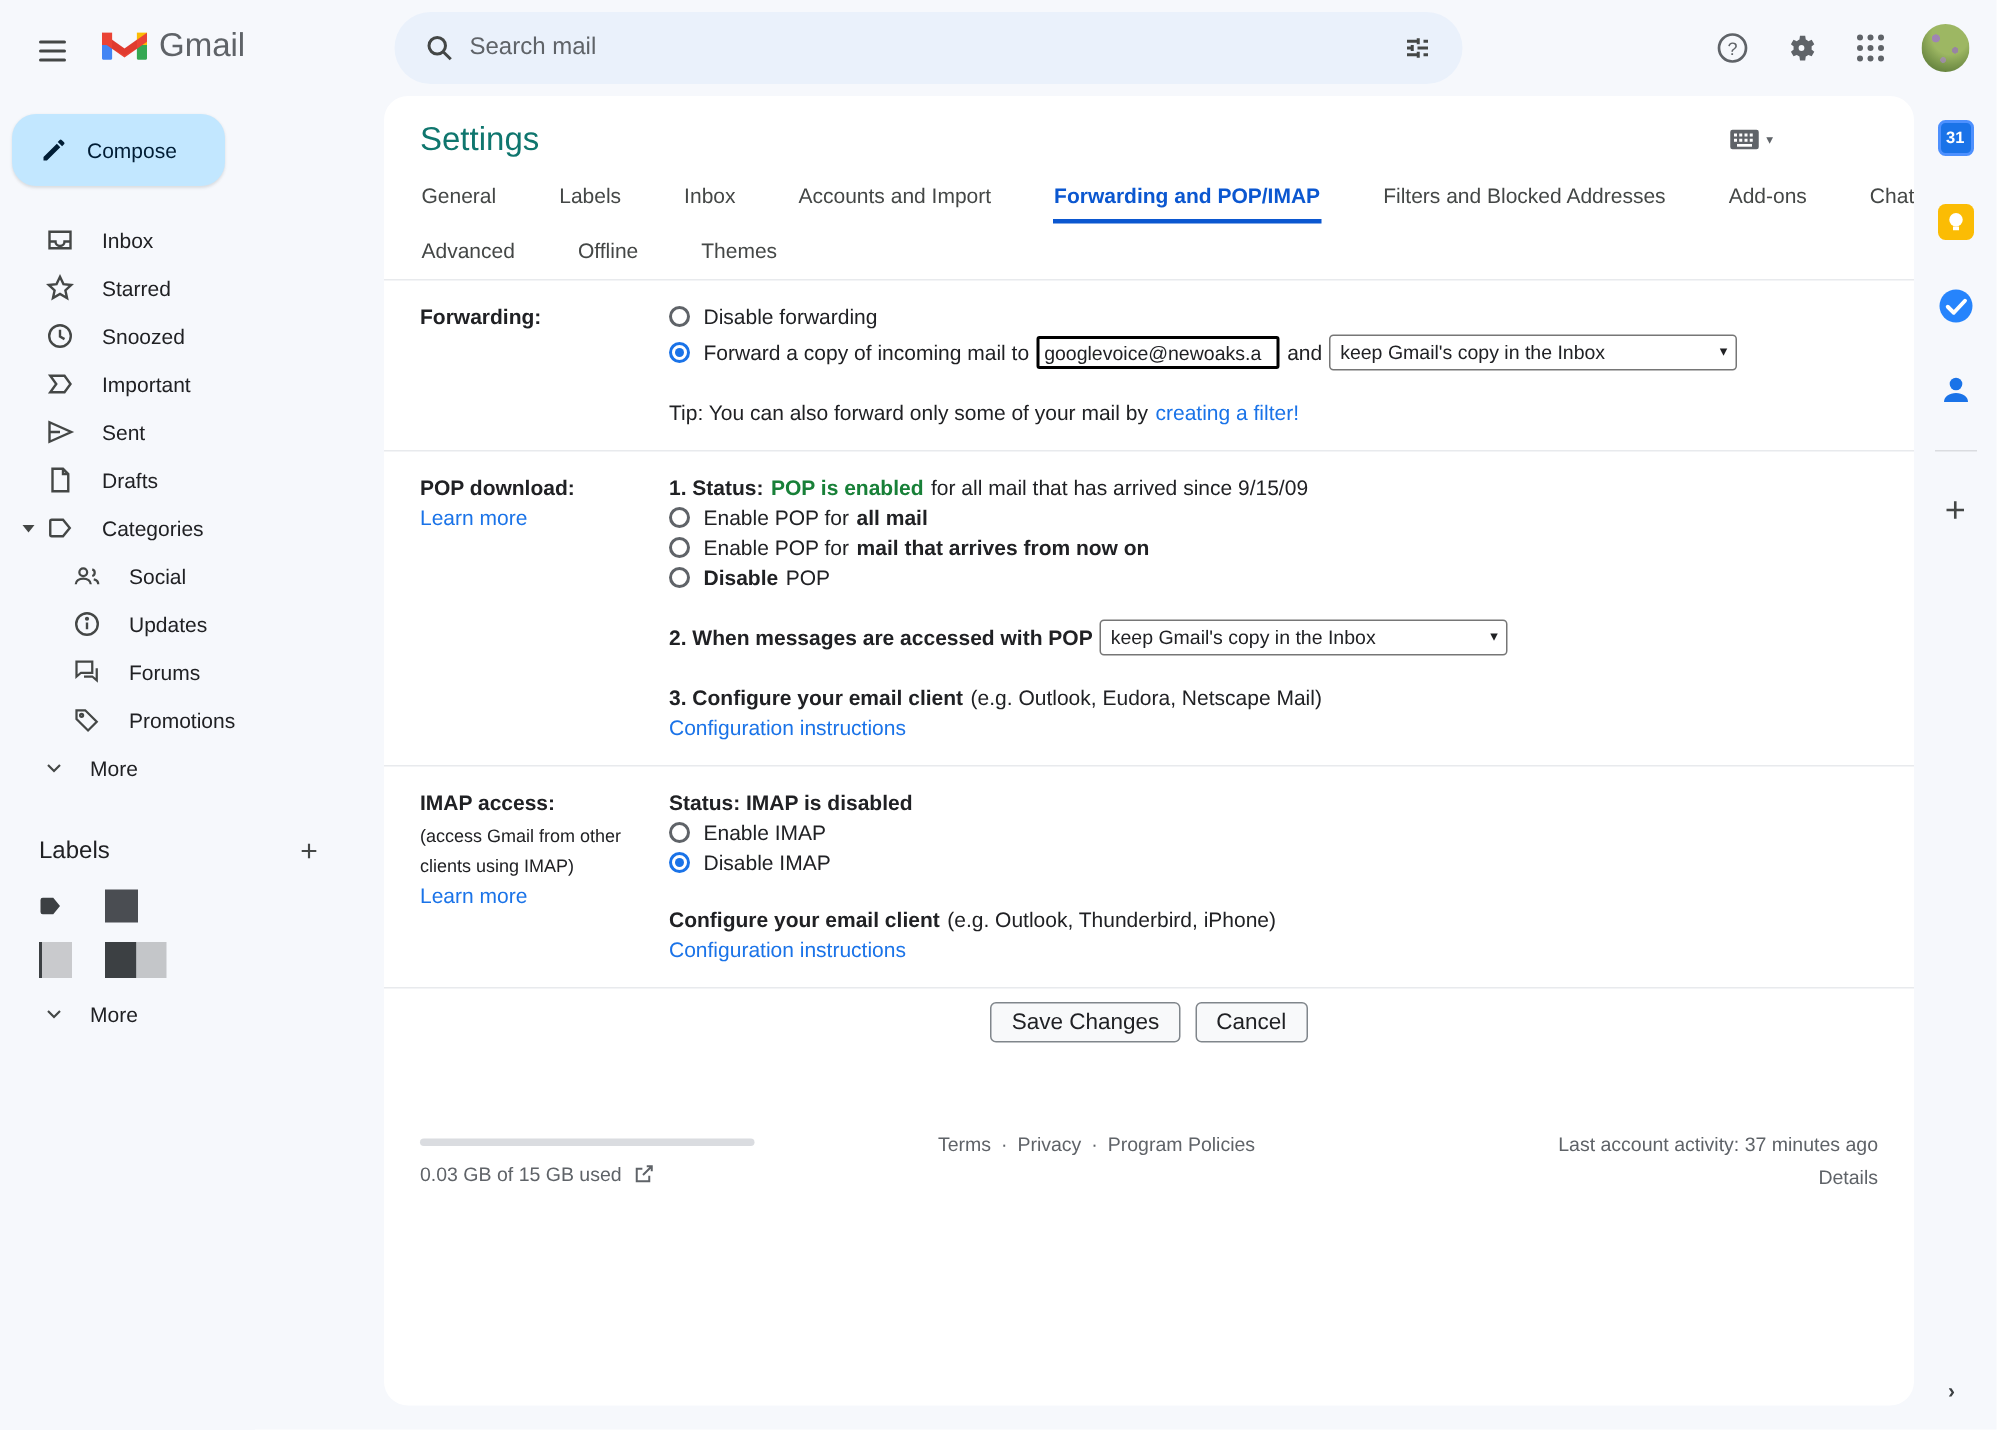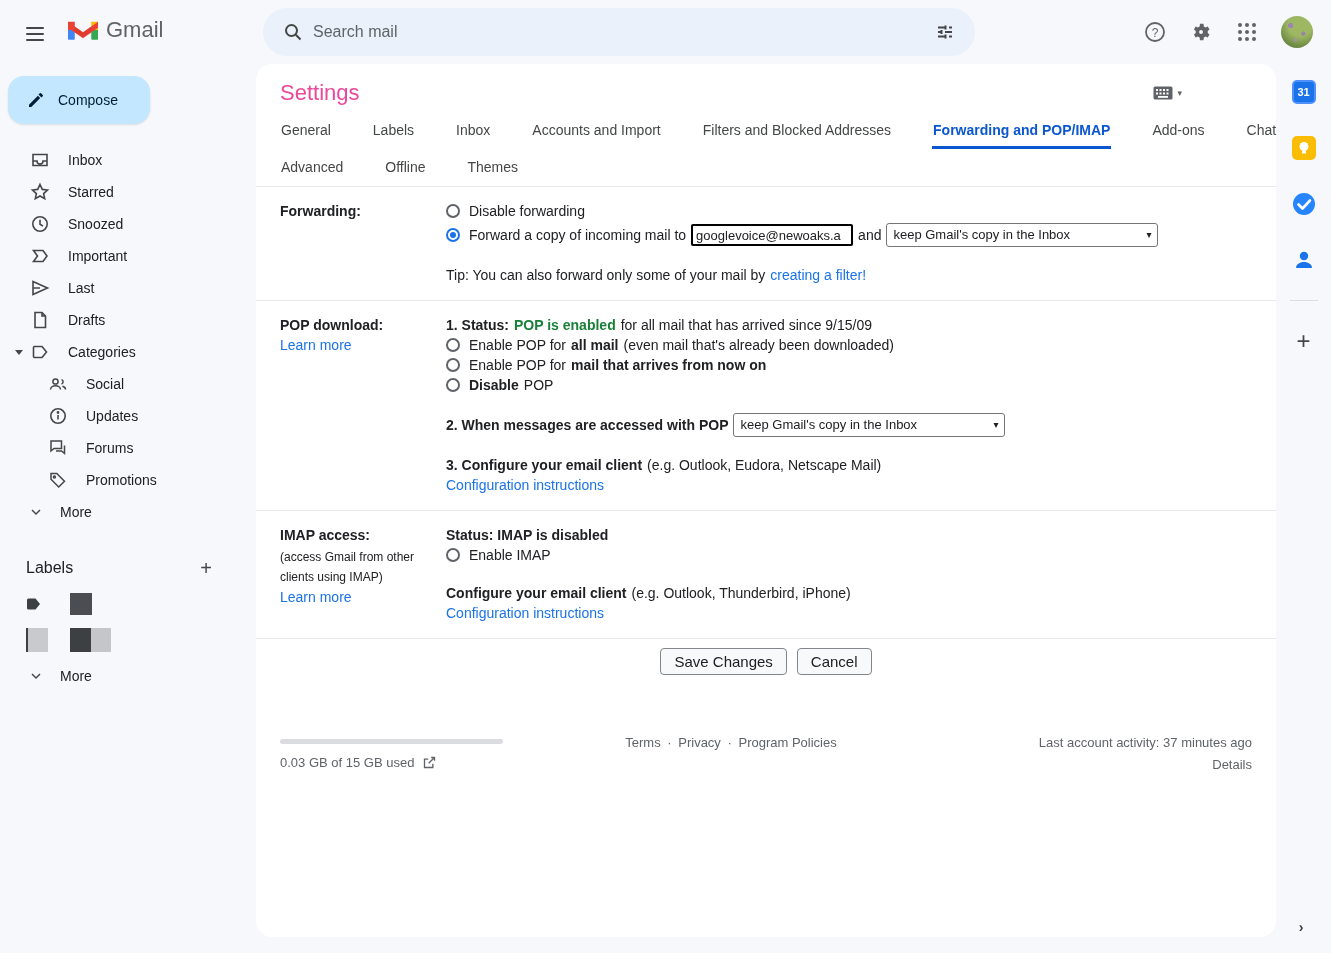--- a/index.html
+++ b/index.html
@@ -65,21 +65,21 @@
   .labels-plus { width:24px; height:24px; display:flex; align-items:center; justify-content:center; font-size:20px; color:#444746; cursor:pointer; margin-right:12px; }
   .label-row { height:36px; display:flex; align-items:center; padding-left:26px; cursor:pointer; }
   .blk { display:inline-block; }
 
   
   .card {
     position:absolute; left:256px; top:64px; right:55px; bottom:16px;
     background:#ffffff; border-radius:16px; overflow:hidden;
   }
   .card-header { display:flex; align-items:center; justify-content:space-between; padding:16px 24px 6px 24px; }
-  .page-title { font-size:22px; color:#ec4899; }
+  .page-title { font-size:22px; color:#0f766e; }
   .kbd-tool { display:flex; align-items:center; gap:4px; cursor:pointer; color:#5f6368; padding-right:70px; }
   .kbd-caret { font-size:9px; color:#5f6368; }
 
   .tabs-row { display:flex; column-gap:40px; padding:0 24px; }
   .tab { font-size:14px; color:#444746; padding:10px 1px 11px 1px; cursor:pointer; white-space:nowrap; }
   .tab.active { color:#0b57d0; font-weight:700; border-bottom:3px solid #0b57d0; padding-bottom:8px; }
   .divider { height:1px; background:#e8eaed; }
 
   .section { display:flex; padding:14px 0 15px 0; font-size:14px; }
   .sec-label { width:190px; flex:none; padding-left:24px; line-height:20px; }
@@ -230,21 +230,21 @@
     <div class="nav-item">
       <svg class="nicon" viewBox="0 0 20 20" fill="none" stroke="#444746" stroke-width="1.6">
         <path d="M3.5 4.5h9.5l4 5.5-4 5.5H3.5l4-5.5z"></path>
       </svg>
       <span>Important</span>
     </div>
     <div class="nav-item">
       <svg class="nicon" viewBox="0 0 20 20" fill="none" stroke="#444746" stroke-width="1.6">
         <path d="M3 16.5v-13L17.5 10z M3 10h7"></path>
       </svg>
-      <span>Last</span>
+      <span>Sent</span>
     </div>
     <div class="nav-item">
       <svg class="nicon" viewBox="0 0 20 20" fill="none" stroke="#444746" stroke-width="1.6">
         <path d="M5 2.5h7l3.5 3.5v11.5H5z M12 2.5V6h3.5"></path>
       </svg>
       <span>Drafts</span>
     </div>
     <div class="nav-item has-caret">
       <svg class="caret" viewBox="0 0 10 10" fill="#444746">
         <polygon points="1,3 9,3 5,8"></polygon>
@@ -335,22 +335,22 @@
       </svg>
       <span class="kbd-caret">▾</span>
     </div>
   </div>
 
   <div class="tabs-row">
     <div class="tab">General</div>
     <div class="tab">Labels</div>
     <div class="tab">Inbox</div>
     <div class="tab">Accounts and Import</div>
+    <div class="tab active">Forwarding and POP/IMAP</div>
     <div class="tab">Filters and Blocked Addresses</div>
-    <div class="tab active">Forwarding and POP/IMAP</div>
     <div class="tab">Add-ons</div>
     <div class="tab">Chat and Meet</div>
   </div>
   <div class="tabs-row">
     <div class="tab">Advanced</div>
     <div class="tab">Offline</div>
     <div class="tab">Themes</div>
   </div>
 
   <div class="divider"></div>
@@ -392,21 +392,20 @@
     <div class="sec-content">
       <div class="line">
         <span class="b">1. Status:</span>
         <span class="green">POP is enabled</span>
         <span>for all mail that has arrived since 9/15/09</span>
       </div>
       <div class="line">
         <span class="radio"></span>
         <span>Enable POP for</span>
         <span class="b">all mail</span>
-        <span>(even mail that's already been downloaded)</span>
       </div>
       <div class="line">
         <span class="radio"></span>
         <span>Enable POP for</span>
         <span class="b">mail that arrives from now on</span>
       </div>
       <div class="line">
         <span class="radio"></span>
         <span class="b">Disable</span>
         <span>POP</span>
@@ -438,20 +437,24 @@
       <div class="sec-sub">(access Gmail from other clients using IMAP)</div>
       <a class="lnk">Learn more</a>
     </div>
     <div class="sec-content">
       <div class="line">
         <span class="b">Status: IMAP is disabled</span>
       </div>
       <div class="line">
         <span class="radio"></span>
         <span>Enable IMAP</span>
+      </div>
+      <div class="line">
+        <span class="radio checked"></span>
+        <span>Disable IMAP</span>
       </div>
       <div class="spacer18"></div>
       <div class="line">
         <span class="b">Configure your email client</span>
         <span>(e.g. Outlook, Thunderbird, iPhone)</span>
       </div>
       <div class="line">
         <a class="lnk">Configuration instructions</a>
       </div>
     </div>

